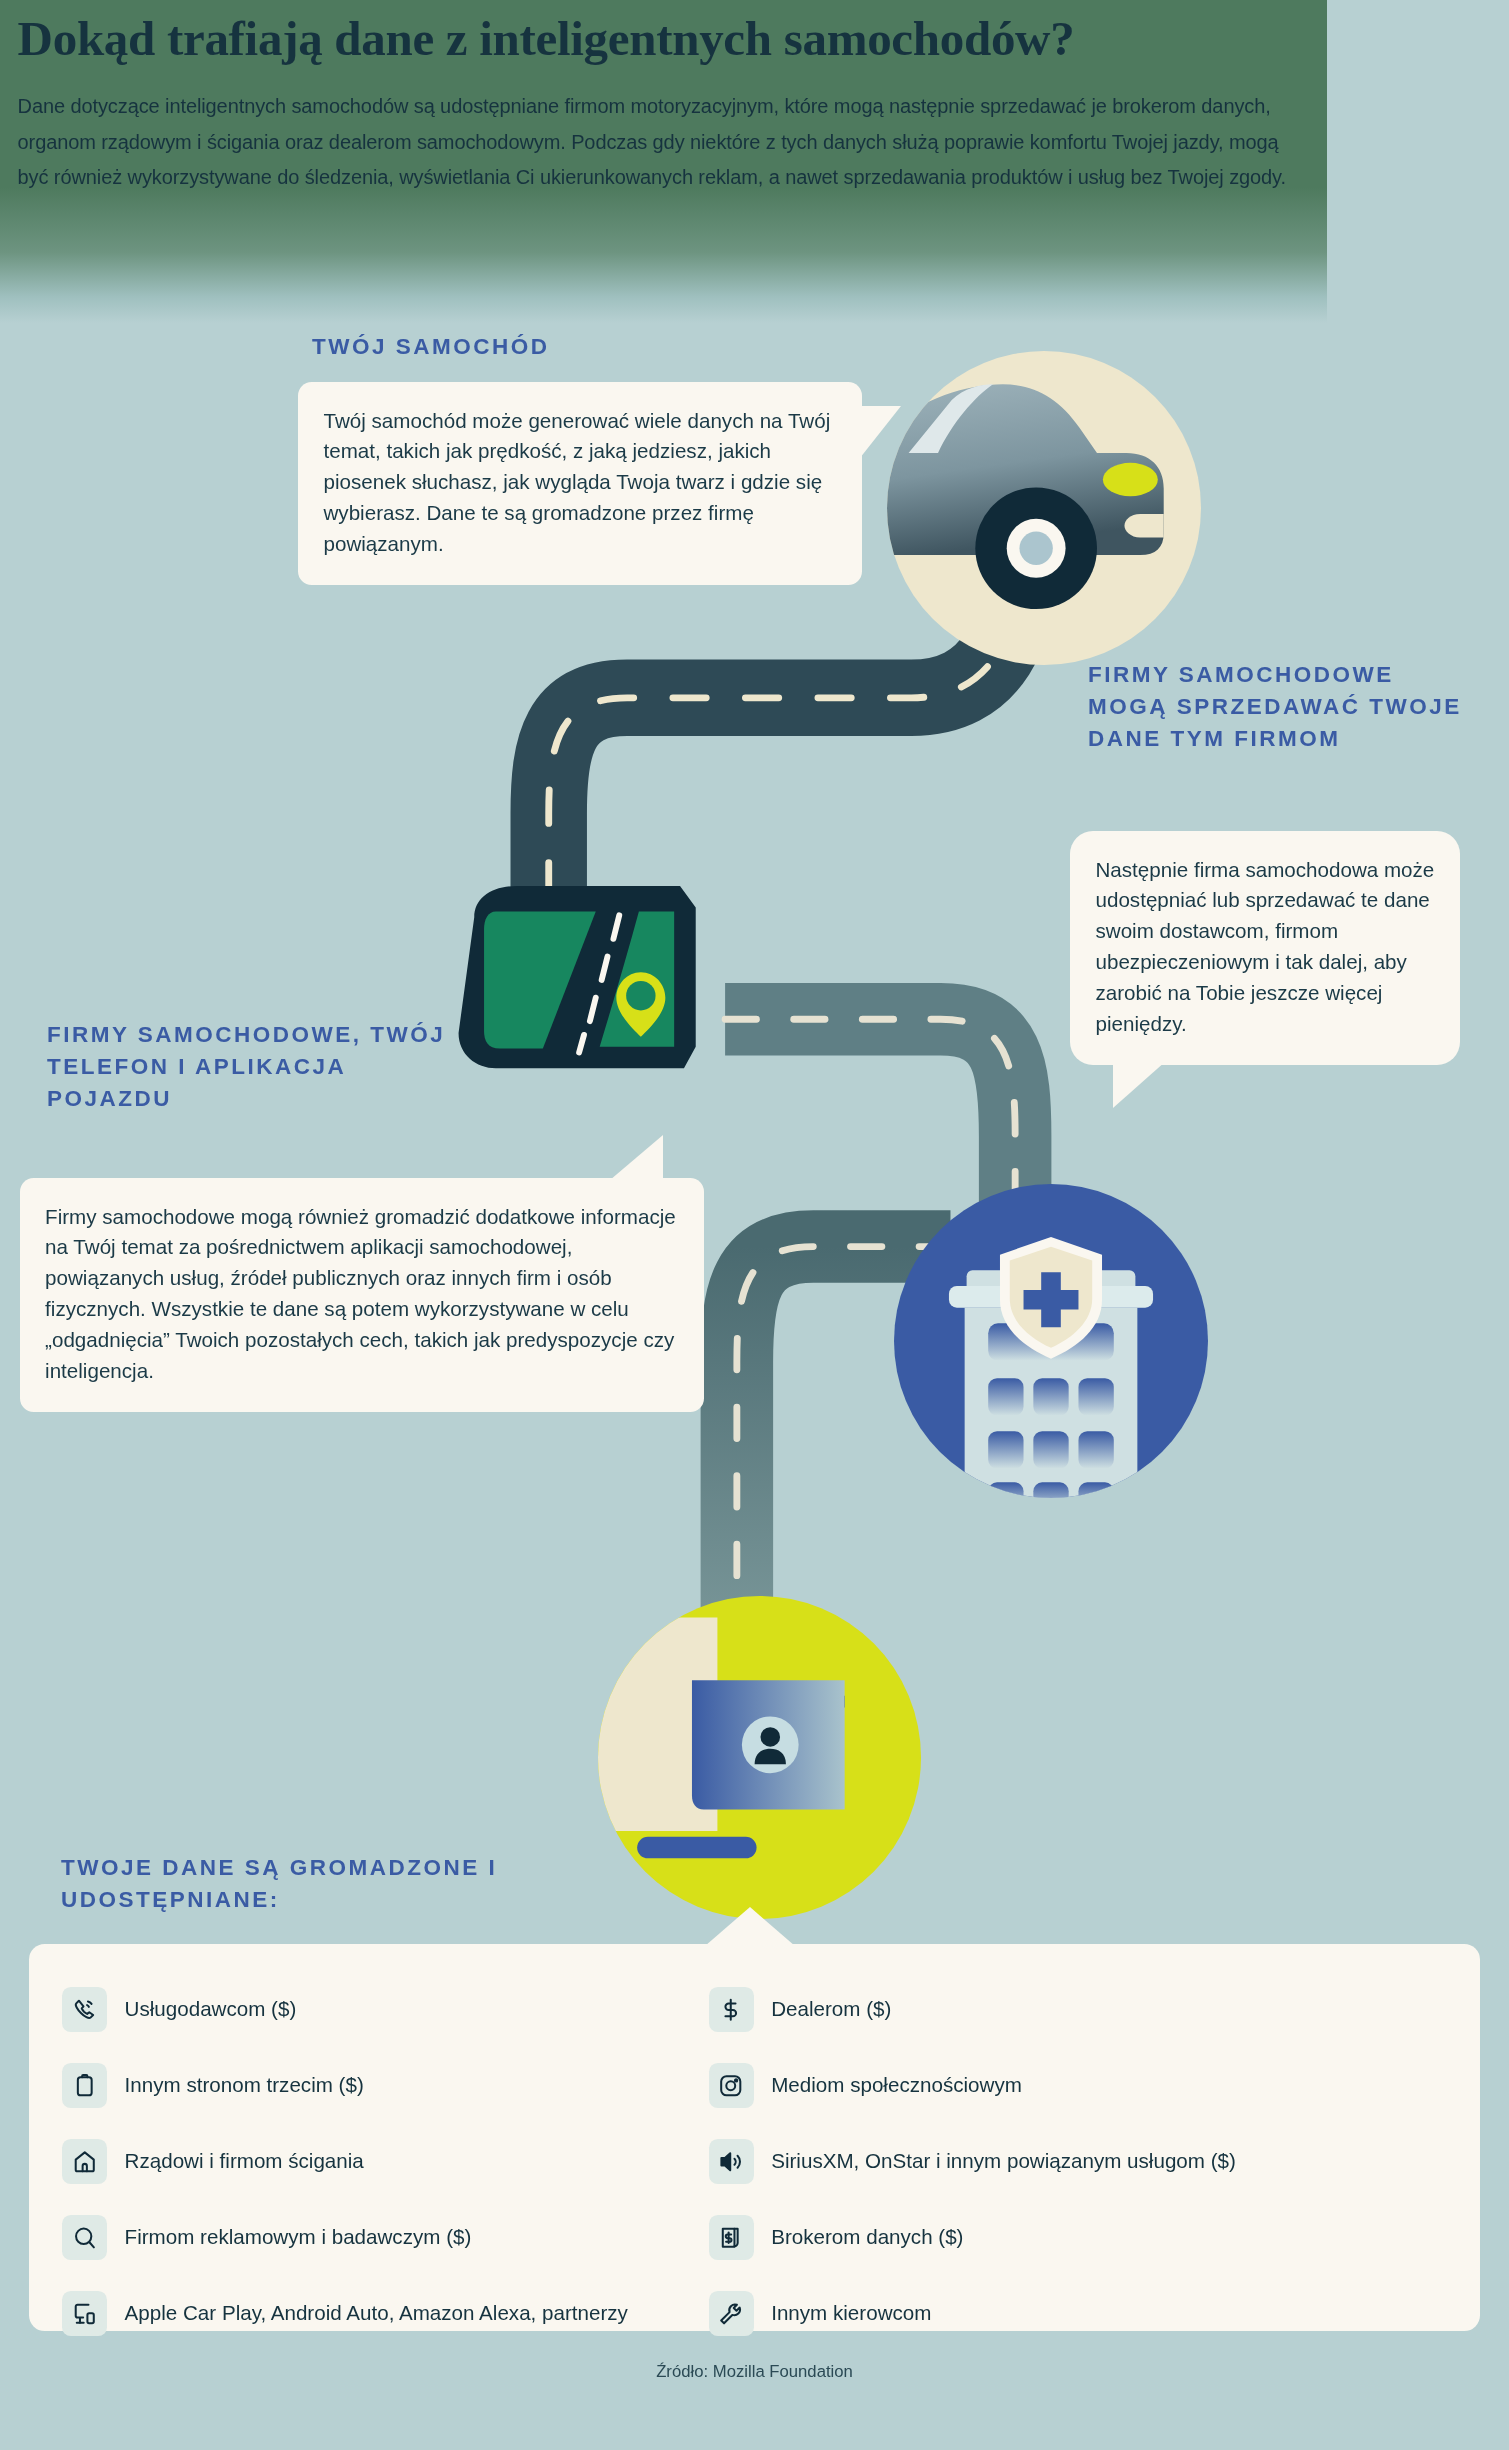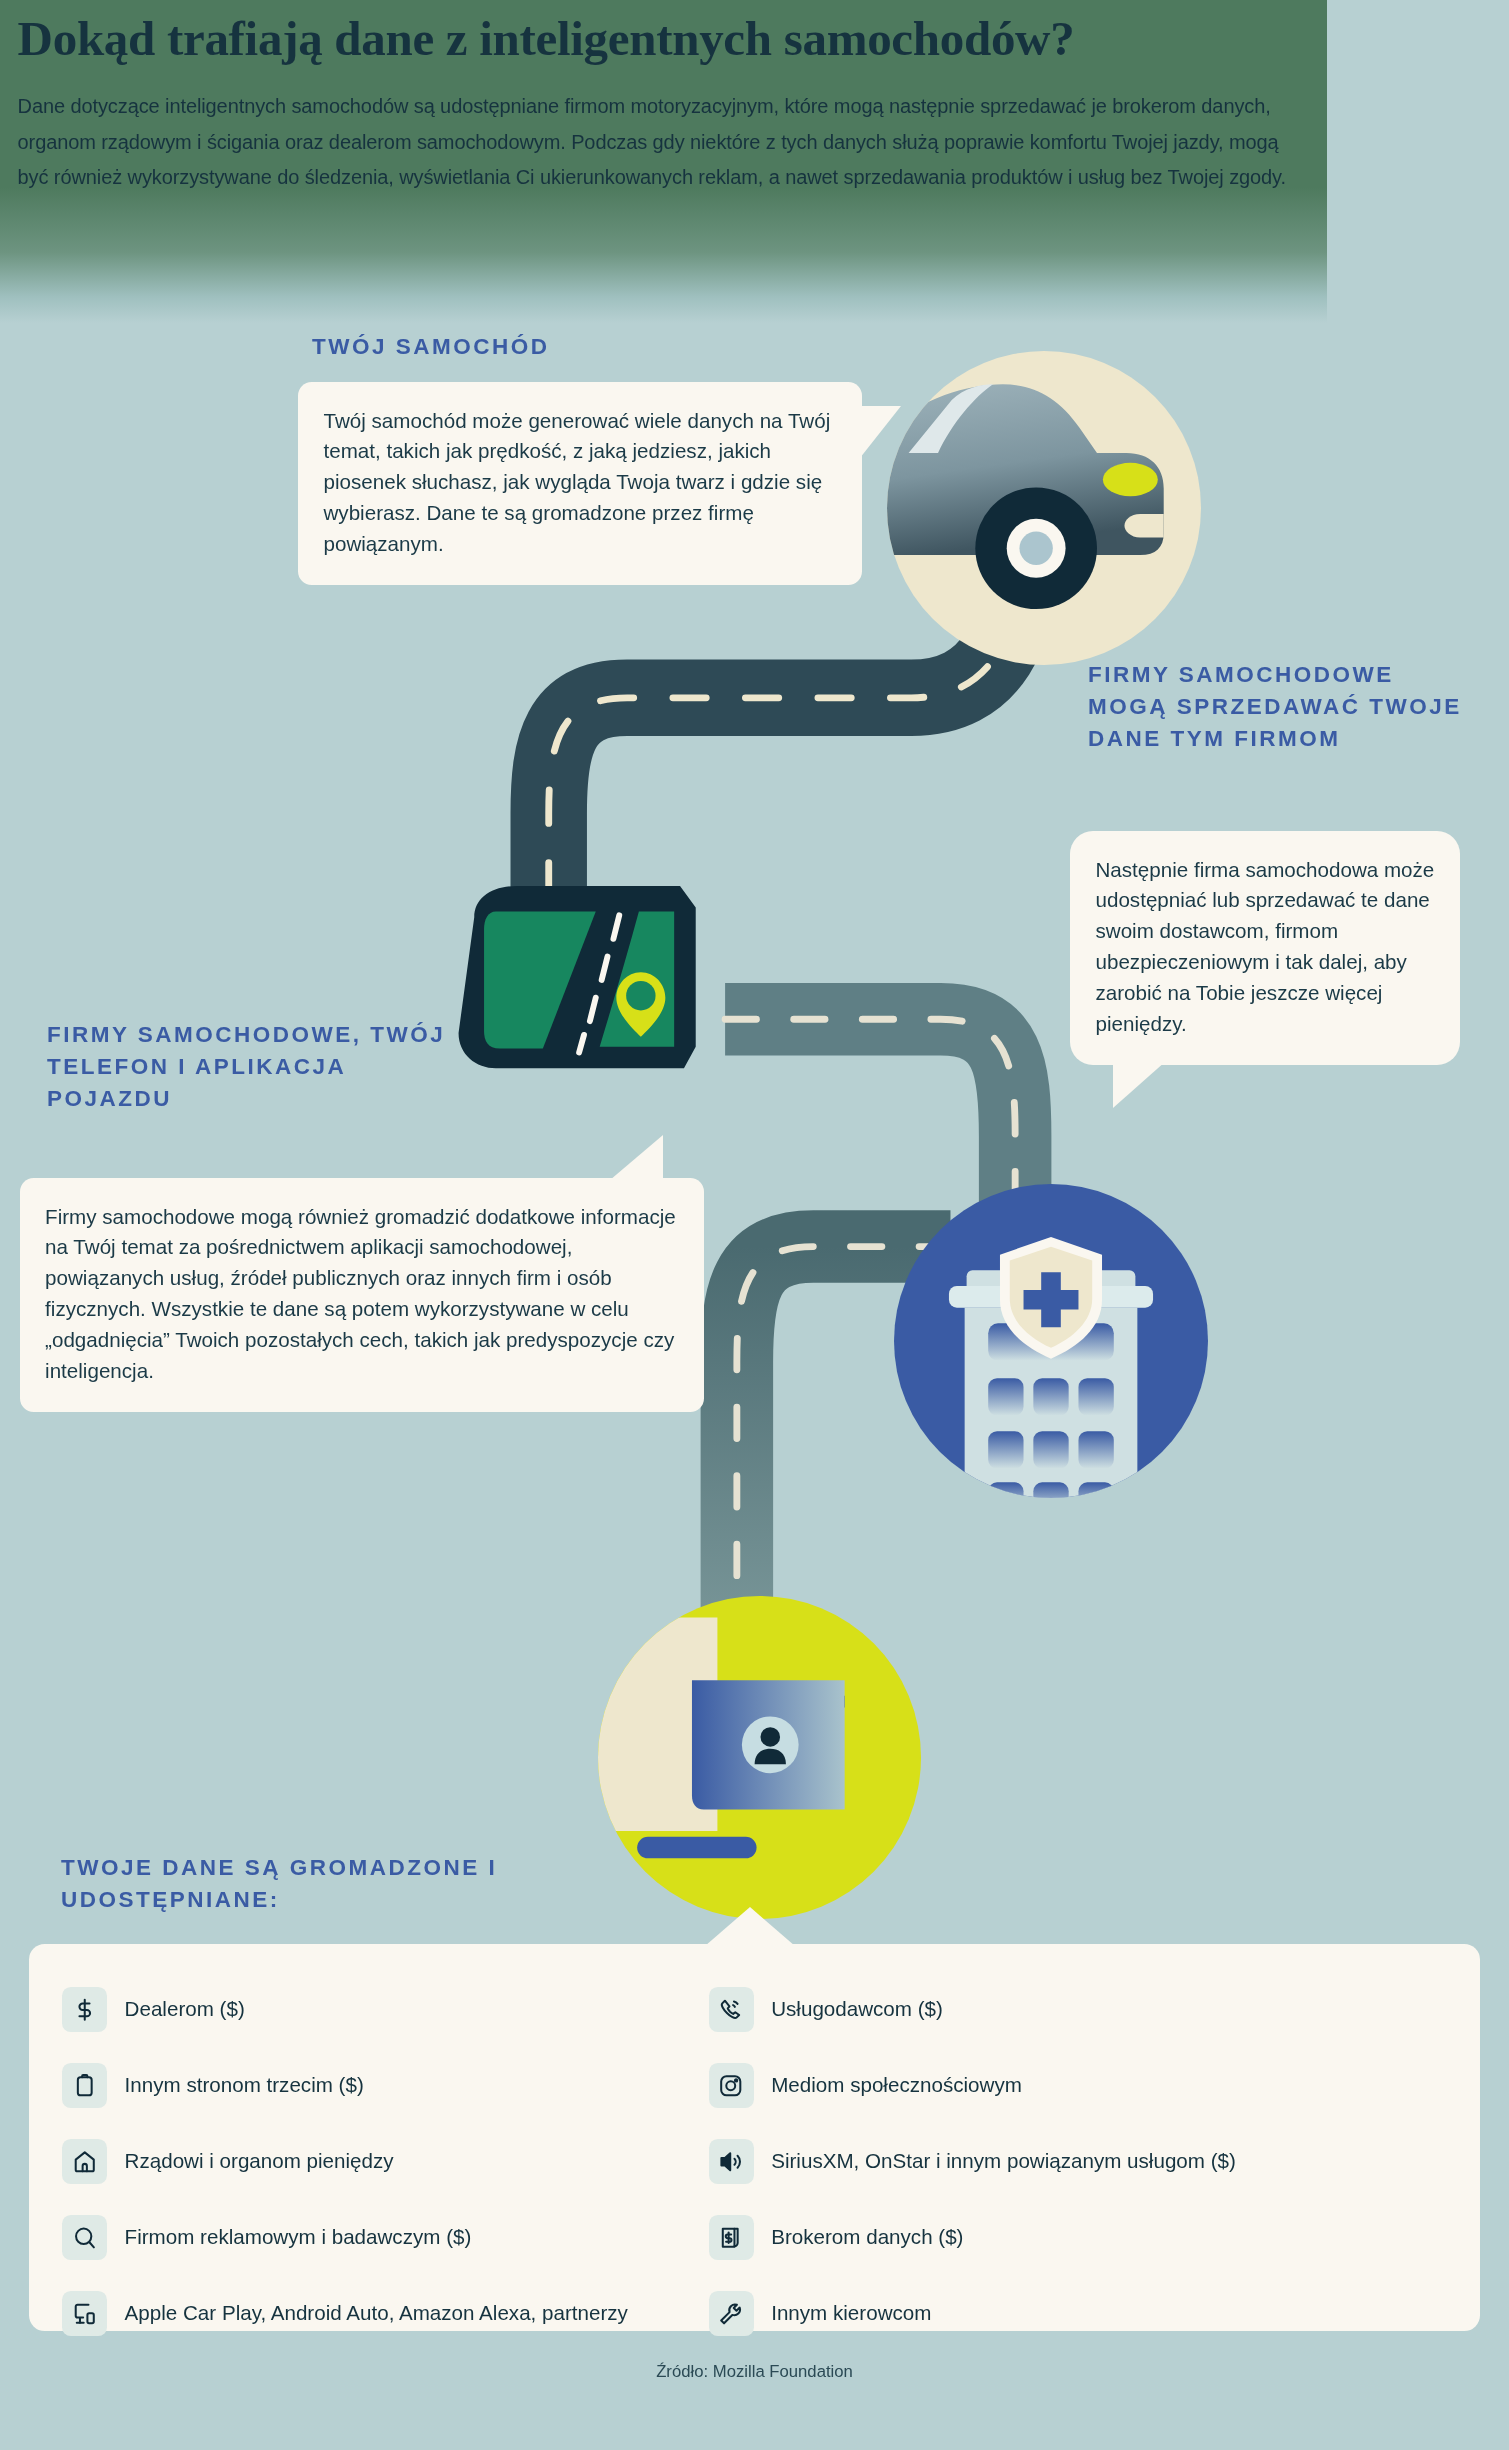--- a/index.html
+++ b/index.html
@@ -279,36 +279,36 @@
   <span class="tail"></span>
 </div>
 
 <div id="bottom-panel">
   <span class="notch"></span>
   <div class="share-grid">
 
     <div class="share-item">
       <span class="ic-box">
         <svg width="25.5" height="25.5" viewBox="0 0 24 24" fill="none" stroke="#102a38" stroke-width="1.9" stroke-linecap="round" stroke-linejoin="round">
-          <line x1="12" y1="2.5" x2="12" y2="21.5"></line>
-          <path d="M16.5 6.2H10a3 3 0 0 0 0 6h4a3 3 0 0 1 0 6H7"></path>
-        </svg>
-      </span>
-      <span class="share-label">Dealerom ($)</span>
-    </div>
-    <div class="share-item">
-      <span class="ic-box">
-        <svg width="25.5" height="25.5" viewBox="0 0 24 24" fill="none" stroke="#102a38" stroke-width="1.9" stroke-linecap="round" stroke-linejoin="round">
           <path d="M6.5 3.5 4 6c-.8.8-.6 2 .4 3.8 1 1.9 2.4 3.6 4 5.2 1.6 1.6 3.3 3 5.2 4 1.8 1 3 1.2 3.8.4l2.5-2.5-3.6-2.6-2 1.6c-1-.5-2-1.2-3-2.1-.9-.9-1.6-1.9-2.1-3l1.6-2z"></path>
           <path d="M15 4.2c1.4.3 2.6 1.1 3.4 2.3"></path>
           <path d="M14.2 7.6c.8.3 1.4.9 1.7 1.7"></path>
         </svg>
       </span>
       <span class="share-label">Usługodawcom ($)</span>
     </div>
+    <div class="share-item">
+      <span class="ic-box">
+        <svg width="25.5" height="25.5" viewBox="0 0 24 24" fill="none" stroke="#102a38" stroke-width="1.9" stroke-linecap="round" stroke-linejoin="round">
+          <line x1="12" y1="2.5" x2="12" y2="21.5"></line>
+          <path d="M16.5 6.2H10a3 3 0 0 0 0 6h4a3 3 0 0 1 0 6H7"></path>
+        </svg>
+      </span>
+      <span class="share-label">Dealerom ($)</span>
+    </div>
 
     <div class="share-item">
       <span class="ic-box">
         <svg width="25.5" height="25.5" viewBox="0 0 24 24" fill="none" stroke="#102a38" stroke-width="1.9" stroke-linecap="round" stroke-linejoin="round">
           <rect x="5.5" y="4" width="13" height="17" rx="2.5"></rect>
           <path d="M9.5 4V3a1 1 0 0 1 1-1h3a1 1 0 0 1 1 1v1"></path>
         </svg>
       </span>
       <span class="share-label">Innym stronom trzecim ($)</span>
     </div>
@@ -323,21 +323,21 @@
       <span class="share-label">Mediom społecznościowym</span>
     </div>
 
     <div class="share-item">
       <span class="ic-box">
         <svg width="25.5" height="25.5" viewBox="0 0 24 24" fill="none" stroke="#102a38" stroke-width="1.9" stroke-linecap="round" stroke-linejoin="round">
           <path d="M3.5 10 12 3.2 20.5 10v9.5a1.5 1.5 0 0 1-1.5 1.5H5a1.5 1.5 0 0 1-1.5-1.5z"></path>
           <path d="M10 21v-5a2 2 0 0 1 4 0v5"></path>
         </svg>
       </span>
-      <span class="share-label">Rządowi i organom pieniędzy</span>
+      <span class="share-label">Rządowi i firmom ścigania</span>
     </div>
     <div class="share-item">
       <span class="ic-box">
         <svg width="25.5" height="25.5" viewBox="0 0 24 24" fill="none" stroke="#102a38" stroke-width="1.9" stroke-linecap="round" stroke-linejoin="round">
           <path d="M11.5 4 6.5 8.5H3.2v7h3.3l5 4.5z" fill="#102a38"></path>
           <path d="M15.5 9.2a4 4 0 0 1 0 5.6"></path>
           <path d="M18.4 6.4a8 8 0 0 1 0 11.2"></path>
         </svg>
       </span>
       <span class="share-label">SiriusXM, OnStar i innym powiązanym usługom ($)</span>

